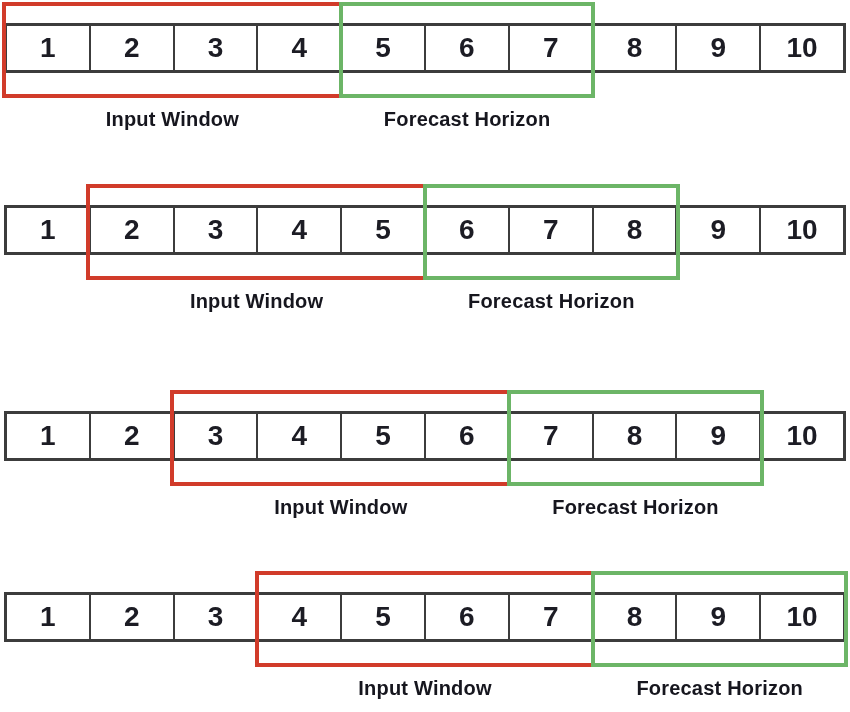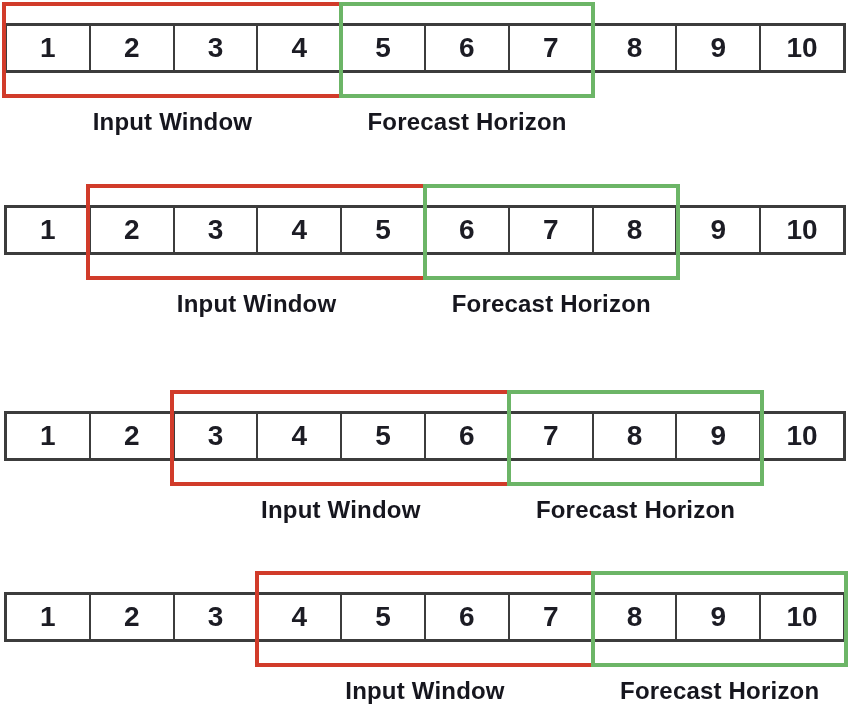--- a/index.html
+++ b/index.html
@@ -51,21 +51,21 @@
     box-sizing: border-box;
     background: transparent;
   }
   .overlay.input-window  { border: 4px solid #d13b2a; z-index: 2; }
   .overlay.forecast-horizon { border: 4px solid #6cb567; z-index: 3; }
   .window-label {
     position: absolute;
     top: 106px;
     transform: translateX(-50%);
     white-space: nowrap;
-    font-size: 24px;
+    font-size: 20px;
     font-weight: 700;
     color: #16161e;
     letter-spacing: 0.2px;
   }
 </style>
 </head>
 <body>
 
 <div id="canvas">
     <div class="row-group" style="top: 2px;">

